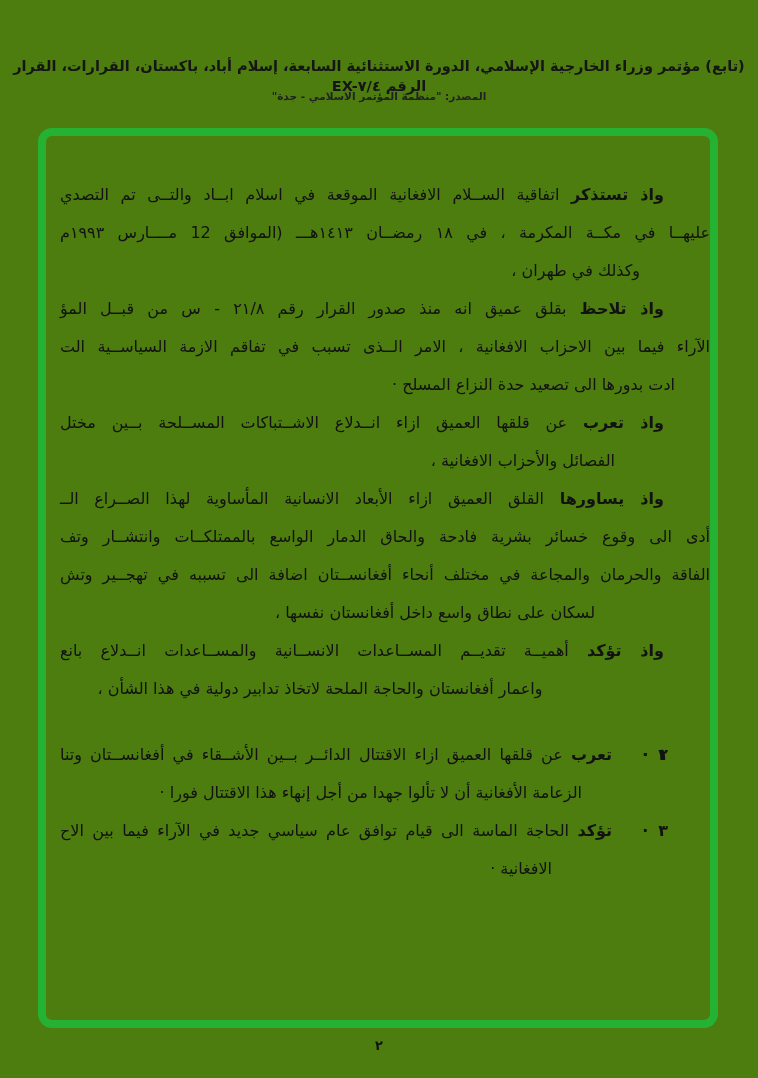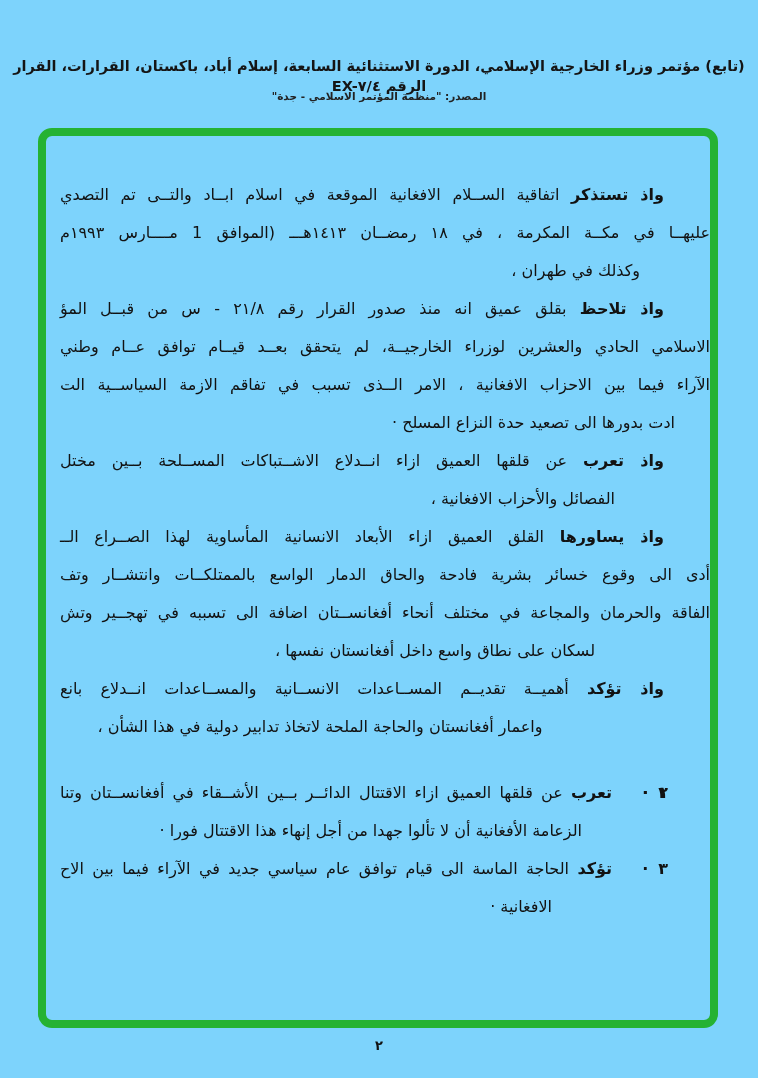--- a/index.html
+++ b/index.html
@@ -1,17 +1,17 @@
 <!DOCTYPE html>
 <html lang="ar"><head>
 <meta charset="utf-8">
 <style>
   html,body{margin:0;padding:0;background:#ffffff;}
   .page{
-    position:relative;width:758px;height:1078px;background:#7dd3fc;
+    position:relative;width:758px;height:1078px;background:#4d7c0f;
     font-family:"DejaVu Sans",sans-serif;color:#111;overflow:hidden;
   }
   
   .header{
     position:absolute;top:56px;left:12px;right:12px;
     direction:rtl;text-align:center;font-weight:bold;font-size:14.5px;line-height:20px;color:#151515;
   }
   .header .code{white-space:nowrap;}
   .source{
     position:absolute;top:90px;left:0;right:0;
@@ -62,27 +62,26 @@
     <span class="code" dir="ltr">EX-٧/٤</span>
   </div>
   <div class="source">المصدر: "منظمة المؤتمر الاسلامي - جدة"</div>
 
   <div class="frame"></div>
 
   <div class="bodytext">
 
     <div class="para">
       <div class="ln fl just"><b class="lead">واذ تستذكر</b><span> اتفاقية الســلام الافغانية الموقعة في اسلام ابــاد والتــى تم التصدي</span></div>
-      <div class="ln just">عليهــا في مكــة المكرمة ، في ١٨ رمضــان ١٤١٣هـــ (الموافق 1 مــــارس ١٩٩٣م</div>
+      <div class="ln just">عليهــا في مكــة المكرمة ، في ١٨ رمضــان ١٤١٣هـــ (الموافق 12 مــــارس ١٩٩٣م</div>
       <div class="ln last mr70">وكذلك في طهران ،</div>
     </div>
 
     <div class="para">
       <div class="ln fl just"><b class="lead">واذ تلاحظ</b><span> بقلق عميق انه منذ صدور القرار رقم ٢١/٨ - س من قبــل المؤ</span></div>
-      <div class="ln just">الاسلامي الحادي والعشرين لوزراء الخارجيــة، لم يتحقق بعــد قيــام توافق عــام وطني</div>
       <div class="ln just">الآراء فيما بين الاحزاب الافغانية ، الامر الــذى تسبب في تفاقم الازمة السياســية الت</div>
       <div class="ln last mr35">ادت بدورها الى تصعيد حدة النزاع المسلح ·</div>
     </div>
 
     <div class="para">
       <div class="ln fl just"><b class="lead">واذ تعرب</b><span> عن قلقها العميق ازاء انــدلاع الاشــتباكات المســلحة بــين مختل</span></div>
       <div class="ln last mr95">الفصائل والأحزاب الافغانية ،</div>
     </div>
 
     <div class="para">

